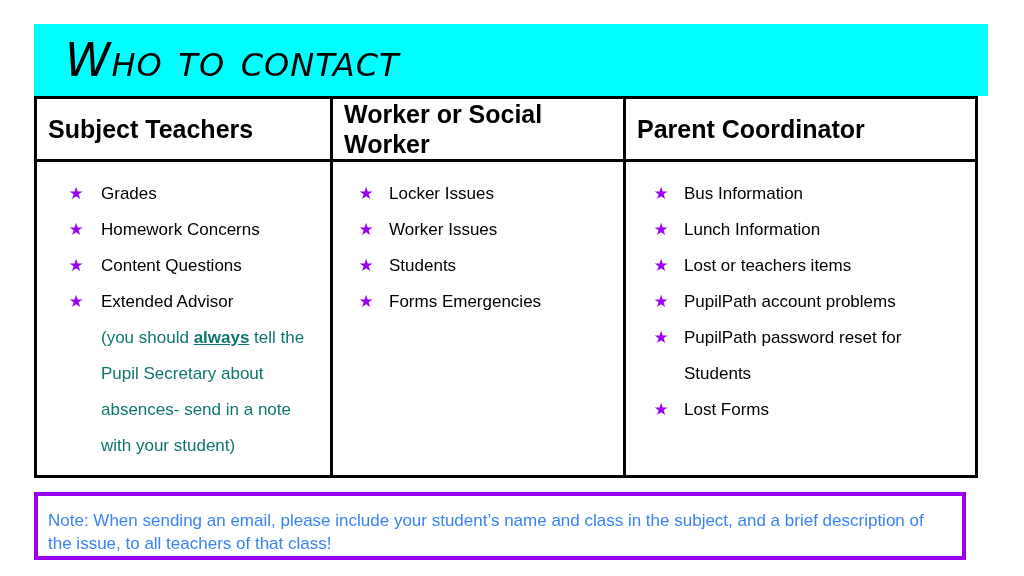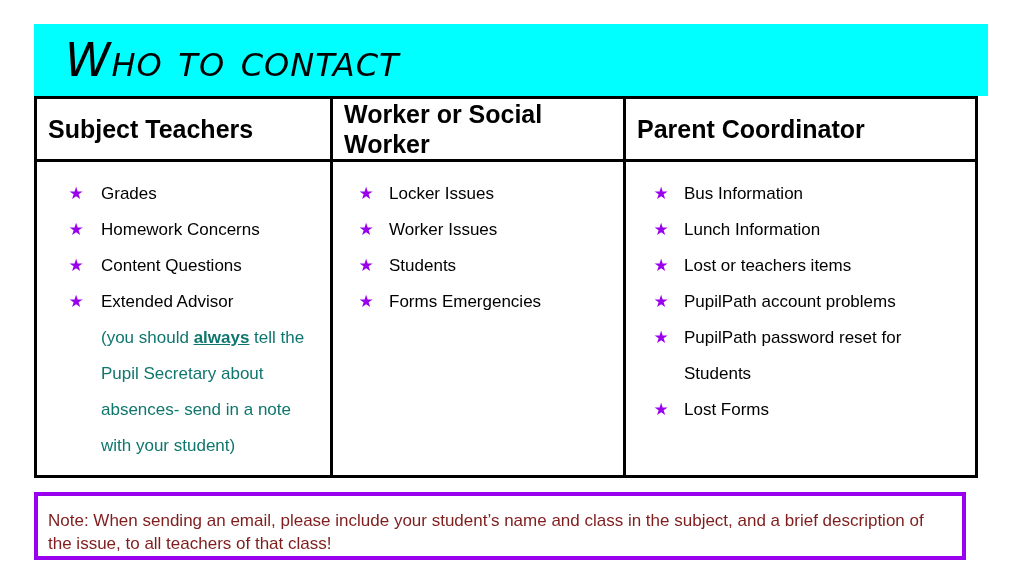--- a/index.html
+++ b/index.html
@@ -131,21 +131,21 @@
     top: 492px;
     width: 932px;
     height: 68px;
     border: 4px solid #9900ee;
     box-sizing: border-box;
     background: #ffffff;
   }
   #note-text {
     font-size: 17px;
     line-height: 23px;
-    color: #7f1d1d;
+    color: #3b82f6;
     padding: 13px 14px 0 10px;
   }
 </style>
 </head>
 <body>
 
 <div id="title-banner">
   <div id="title-text">Who to contact</div>
 </div>
 

